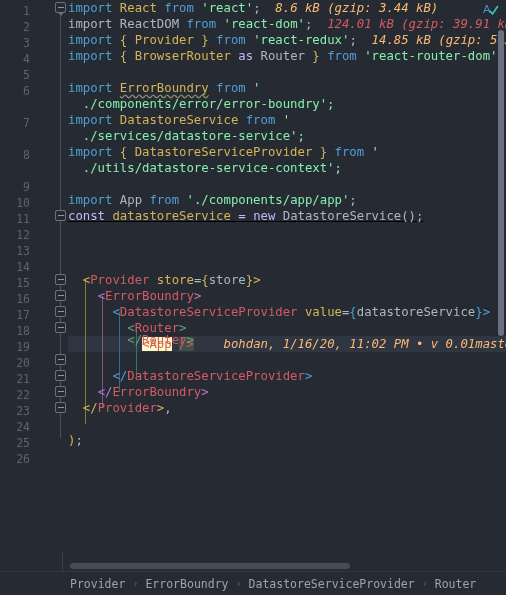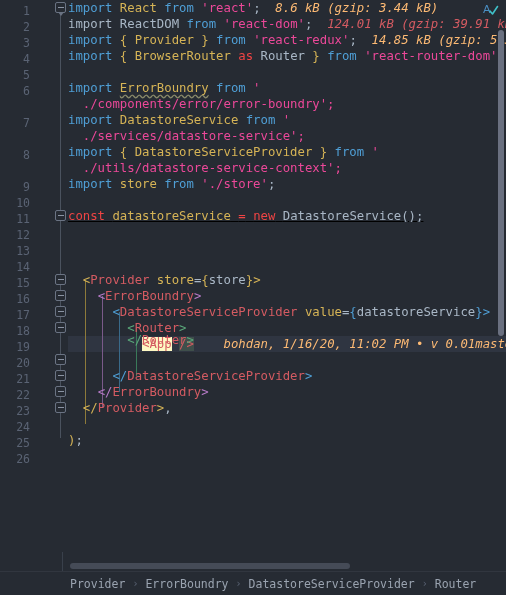--- a/index.html
+++ b/index.html
@@ -47,29 +47,29 @@
   
   .guide{position:absolute;width:1px;background:#4a525e;}
   .guide.g1{background:#8d7a3a;}
   .guide.g2{background:#7a5a8a;}
   .guide.g3{background:#3a6a8a;}
   .guide.g4{background:#3a7a5a;}
 
   
   .kw{color:#4f9fd6;}      
   .id{color:#d6b456;}      
-  .str{color:#ec4899;}     
+  .str{color:#86efac;}     
   .pun{color:#a9b7c6;}     
   .brc-y{color:#d6b456;}
   .brc-p{color:#b87bc9;}
   .brc-b{color:#4f9fd6;}
   .brc-g{color:#5aa77a;}
   .tag{color:#d45b62;}     
   .fn{color:#4f9fd6;}
-  .kwpink{color:#ef4444;text-align:right;}
+  .kwpink{color:#c4b5fd;text-align:right;}
   .hint{color:#fdba74;font-style:italic;}
   .hint-red{color:#d45b62;font-style:italic;}
   .squig{
     text-decoration:underline;
     text-decoration-style:wavy;
     text-decoration-color:#8a8a6a;
     text-underline-offset:2px;
   }
   .param{
     background:#3c4049;color:#9aa3b0;border-radius:7px;
@@ -171,22 +171,22 @@
 
       <div class="ln" style="top:80px;"><span class="kw">import</span> <span class="id squig">ErrorBoundry</span> <span class="kw">from</span> <span class="str">'</span></div>
       <div class="ln" style="top:96px;">  <span class="str">./components/error/error-boundry';</span></div>
 
       <div class="ln" style="top:112px;"><span class="kw">import</span> <span class="id">DatastoreService</span> <span class="kw">from</span> <span class="str">'</span></div>
       <div class="ln" style="top:128px;">  <span class="str">./services/datastore-service';</span></div>
 
       <div class="ln" style="top:144px;"><span class="kw">import</span> <span class="brc-y">{</span> <span class="id">DatastoreServiceProvider</span> <span class="brc-y">}</span> <span class="kw">from</span> <span class="str">'</span></div>
       <div class="ln" style="top:160px;">  <span class="str">./utils/datastore-service-context';</span></div>
 
-      <div class="ln" style="top:176px;"><span class="kw">import</span> <span class="id">store</span> <span class="kw">from</span> <span class="str">'./store'</span><span class="pun">;</span></div>
-
+
+      <div class="ln" style="top:192px;"><span class="kw">import</span> <span class="pun">App</span> <span class="kw">from</span> <span class="str">'./components/app/app'</span><span class="pun">;</span></div>
 
       <div class="ln" style="top:208px;"></div>
 
       <div class="ln" style="top:208px;text-decoration:underline;"><span class="kwpink">const</span> <span class="id">datastoreService</span> <span class="kwpink">=</span> <span class="kwpink">new</span> <span class="pun">DatastoreService</span><span class="pun">();</span></div>
 
       <div class="ln" style="top:240px;"></div>
 
 
       <div class="ln" style="top:272px;">  <span class="brc-y">&lt;</span><span class="tag">Provider</span> <span class="id">store</span><span class="pun">=</span><span class="brc-y">{</span><span class="pun">store</span><span class="brc-y">}&gt;</span></div>
 

